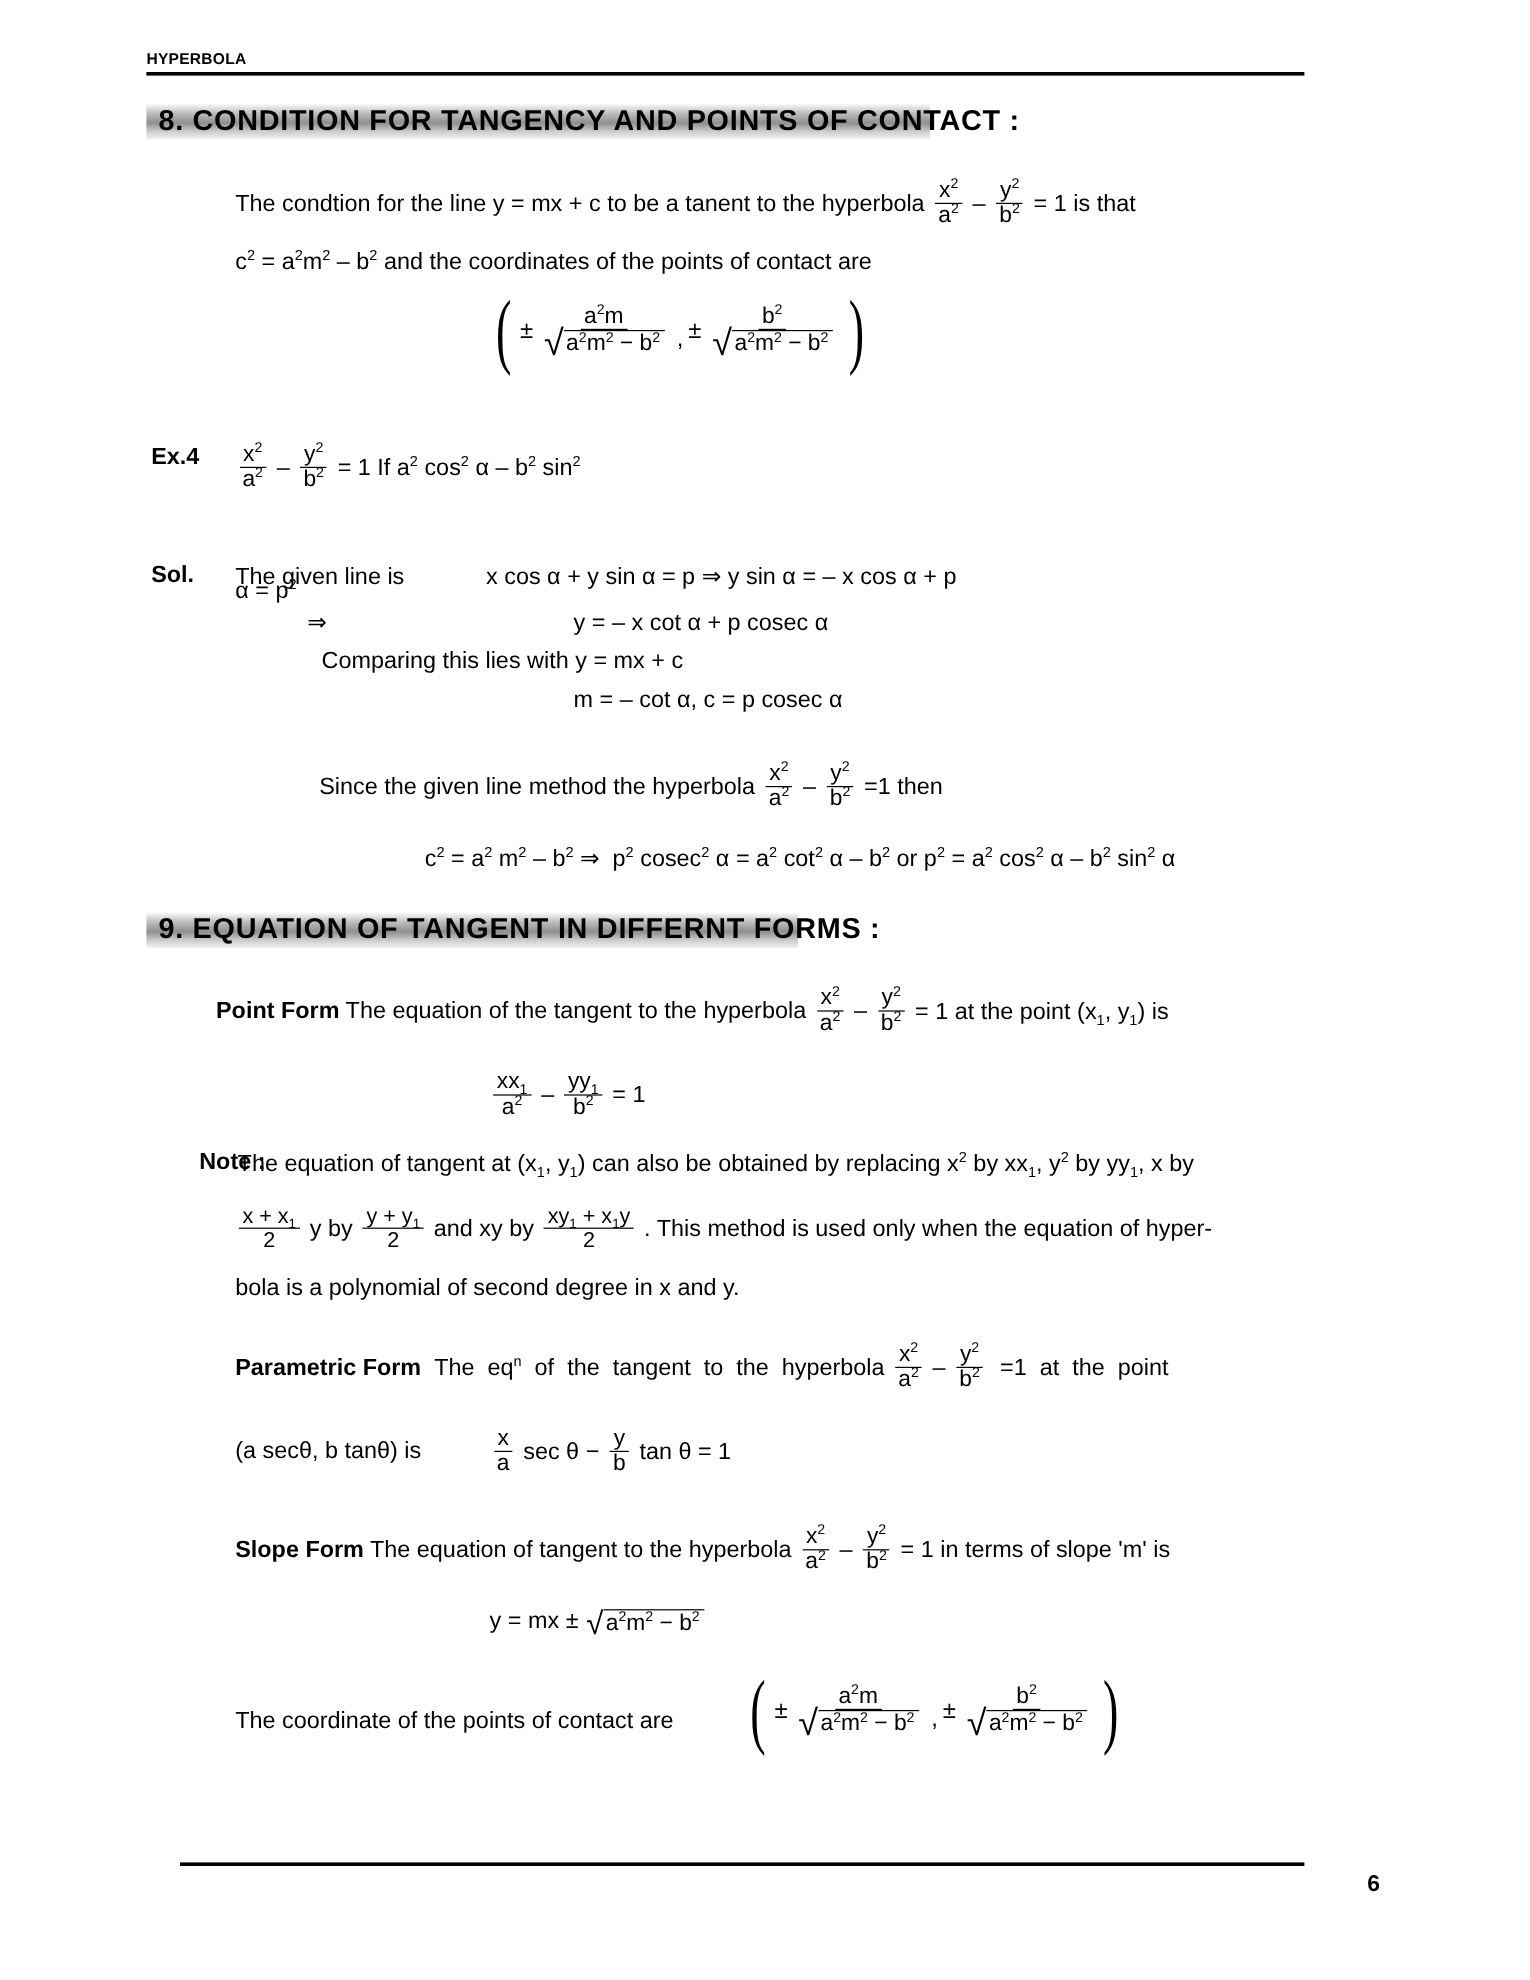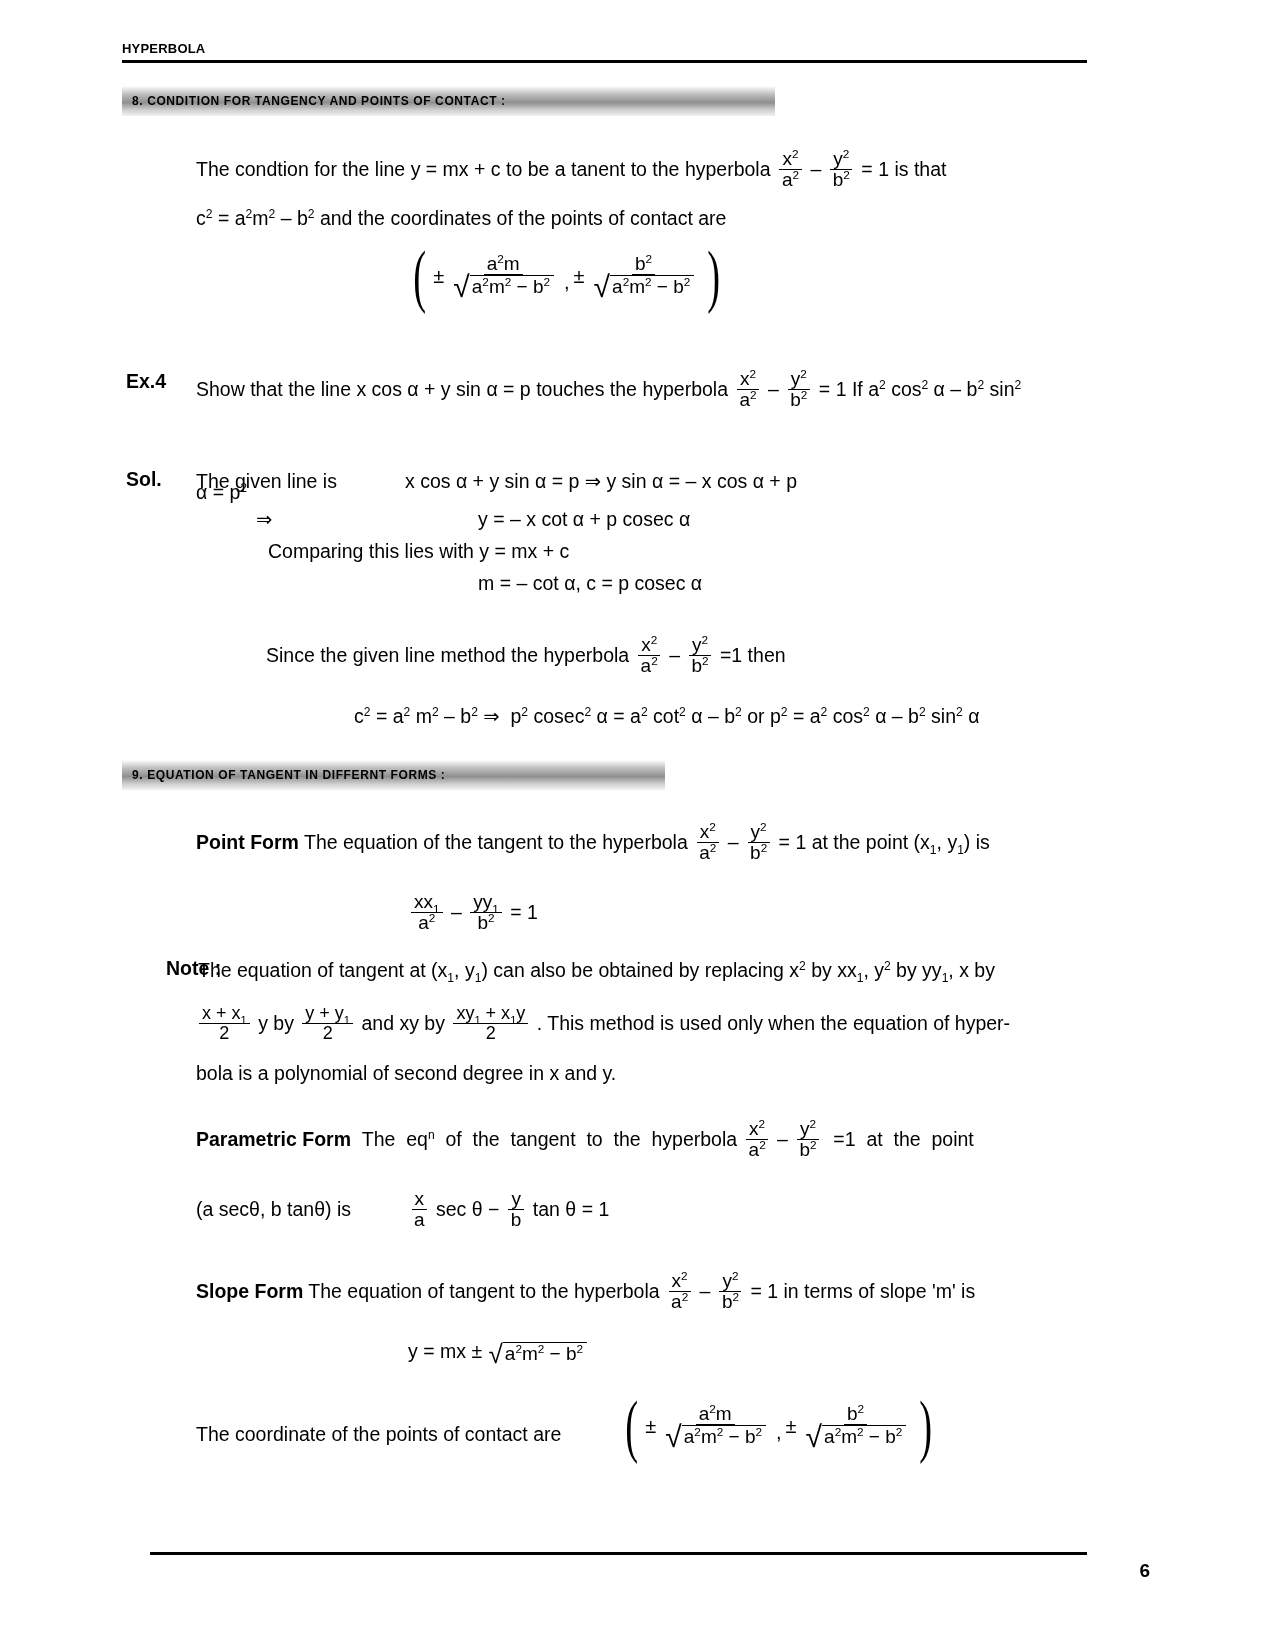--- a/index.html
+++ b/index.html
@@ -60,21 +60,21 @@
   .section-bar {
     position: absolute;
     height: 30px;
     background: linear-gradient(to bottom, #ffffff 0%, #bdbdbd 28%, #8f8f8f 55%, #cfcfcf 80%, #f2f2f2 100%);
     display: flex;
     align-items: center;
     padding-left: 10px;
     box-sizing: border-box;
   }
   .section-bar span {
-    font-size: 12px;
+    font-size: 24px;
     font-weight: bold;
     letter-spacing: 0.6px;
     white-space: nowrap;
   }
   #bar8 { left: 122px; top: 86px; width: 653px; }
   #bar9 { left: 122px; top: 760px; width: 543px; }
 
   
   .txt {
     position: absolute;
@@ -220,21 +220,20 @@
             </span>
           </span>
         </span>
       </span>
       <span class="par">)</span>
     </span>
   </div>
 
   <div class="lbl" style="left:126px; top:370px;">Ex.4</div>
   <div class="txt" style="left:196px; top:370px;">
-    <span>Show that the line x cos α + y sin α = p touches the hyperbola</span>
     <span class="frac">
       <span class="num">x<sup>2</sup></span>
       <span class="den">a<sup>2</sup></span>
     </span>
     <span>–</span>
     <span class="frac">
       <span class="num">y<sup>2</sup></span>
       <span class="den">b<sup>2</sup></span>
     </span>
     <span>= 1 If a<sup>2</sup> cos<sup>2</sup> α – b<sup>2</sup> sin<sup>2</sup></span>
@@ -270,21 +269,21 @@
   </div>
 
   <div class="txt" style="left:354px; top:703px;">
     c<sup>2</sup> = a<sup>2</sup> m<sup>2</sup> – b<sup>2</sup> ⇒&nbsp; p<sup>2</sup> cosec<sup>2</sup> α = a<sup>2</sup> cot<sup>2</sup> α – b<sup>2</sup> or p<sup>2</sup> = a<sup>2</sup> cos<sup>2</sup> α – b<sup>2</sup> sin<sup>2</sup> α
   </div>
 
   <div class="section-bar" id="bar9">
     <span>9. EQUATION OF TANGENT IN DIFFERNT FORMS :</span>
   </div>
 
-  <div class="txt" style="left:196px; top:823px;text-align:right;">
+  <div class="txt" style="left:180px; top:823px;text-align:right;">
     <span class="bold">Point Form</span>
     <span>The equation of the tangent to the hyperbola</span>
     <span class="frac">
       <span class="num">x<sup>2</sup></span>
       <span class="den">a<sup>2</sup></span>
     </span>
     <span>–</span>
     <span class="frac">
       <span class="num">y<sup>2</sup></span>
       <span class="den">b<sup>2</sup></span>

